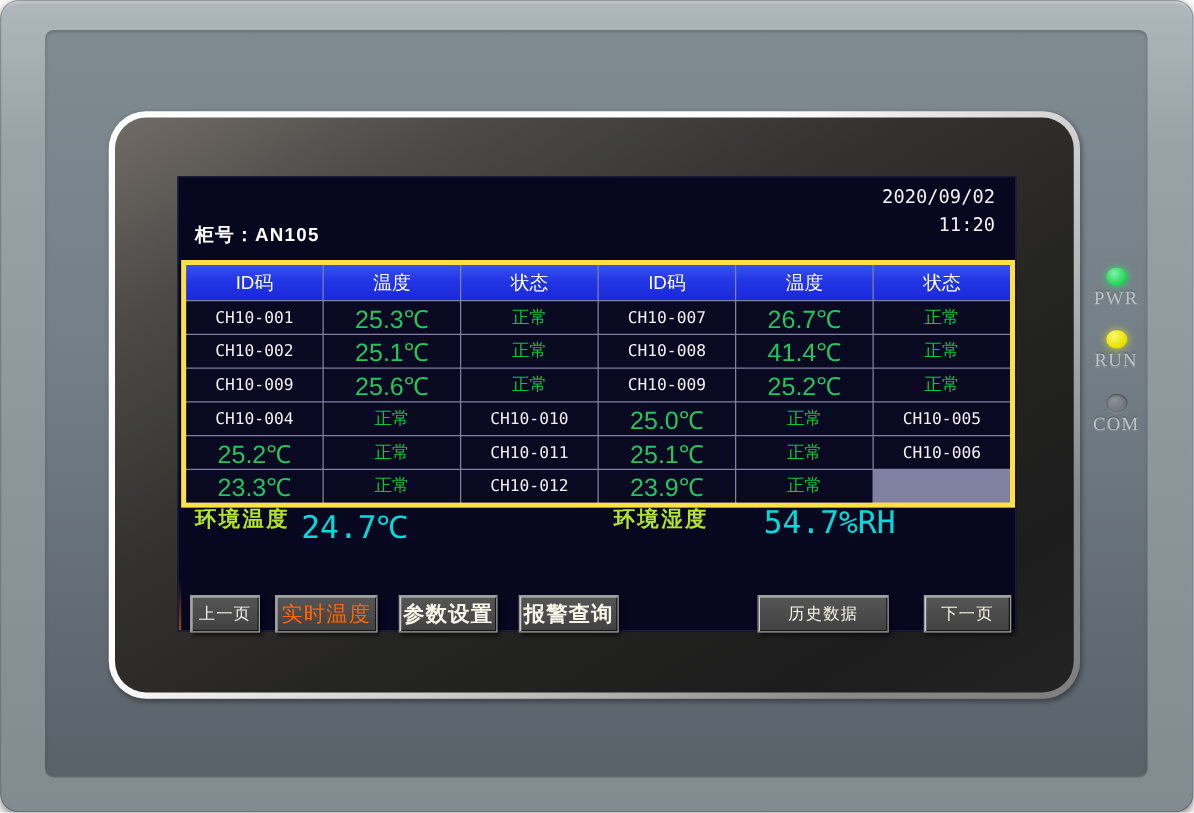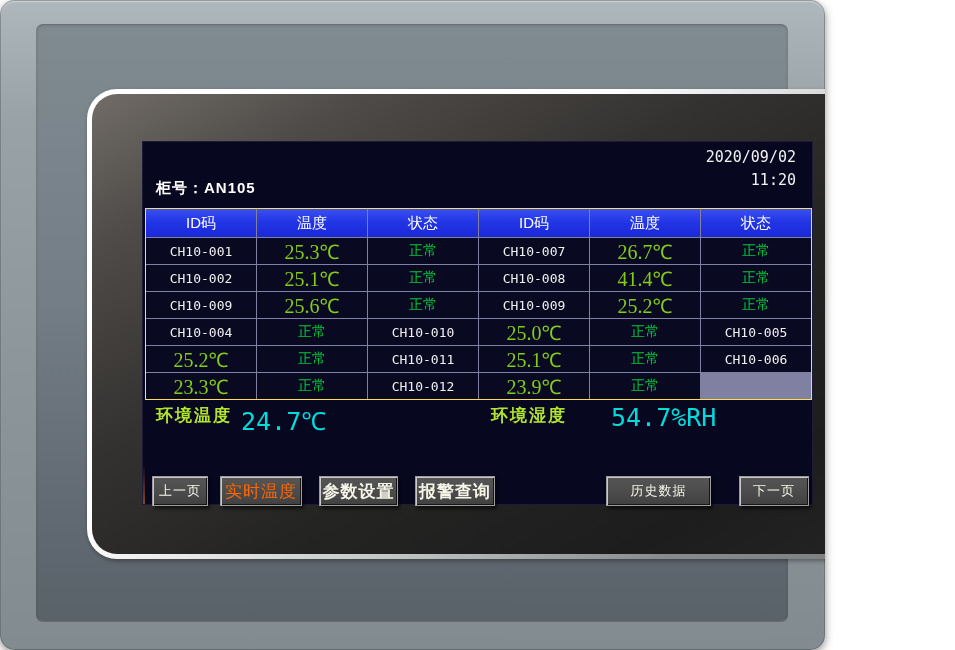--- a/index.html
+++ b/index.html
@@ -2,21 +2,21 @@
 <html><head>
 <meta charset="utf-8">
 <style>
   * { box-sizing: border-box; margin: 0; padding: 0; }
   body {
     background: #ffffff;
     font-family: "Liberation Sans", sans-serif;
     width: 955px; height: 650px; overflow: hidden;
   }
   .device {
-    position: relative; width: 825px; height: 650px;
+    position: relative; width: 955px; height: 650px;
     border-radius: 15px;
     background: linear-gradient(180deg, #aeb7bb 0%, #99a2a7 18%, #8d969b 55%, #828b90 100%);
     box-shadow: inset 0 0 0 1px rgba(40,48,52,.35), inset 0 2px 2px rgba(255,255,255,.45), 0 3px 8px rgba(0,0,0,.45);
     overflow: hidden;
   }
   
   .face {
     position: absolute; left: 36px; top: 24px; right: 37px; bottom: 28px;
     border-radius: 7px;
     background: linear-gradient(180deg, #808a91 0%, #747e86 45%, #626b73 80%, #596169 100%);
@@ -56,32 +56,32 @@
     font-size: 15px; font-weight: bold; color: #ffffff; letter-spacing: 1px;
   }
   
   .tbl {
     position: absolute; left: 2px; top: 66px; width: 667px;
     display: grid;
     grid-template-columns: repeat(6, 1fr);
     grid-template-rows: 28px repeat(6, 26px);
     gap: 1px;
     background: #8080a2;
-    border: 1px solid #fde047;
+    border: 4px solid #fde047;
   }
   .cell {
     display: flex; align-items: center; justify-content: center;
     background: #090922; overflow: hidden; white-space: nowrap;
   }
   .cell.hc {
     background: linear-gradient(180deg, #3a50f0 0%, #2236e6 45%, #1a28d8 100%);
     color: #ffffff; font-size: 15px;
   }
   .cell.id     { color: #f0f0f0; font-family: "DejaVu Sans Mono", monospace; font-size: 13px; }
-  .cell.temp   { color: #84cc16; font-family: Liberation Serif, serif; font-size: 20px; }
+  .cell.temp   { color: #22c55e; font-family: Liberation Sans, sans-serif; font-size: 20px; }
   .cell.status { color: #00c83c; font-size: 14px; }
   
   .env-label {
     position: absolute; top: 262px; font-size: 17px; font-weight: bold; color: #b2e42c; letter-spacing: 2px;
   }
   .env-value {
     position: absolute; top: 261px; font-size: 25px; color: #00dcdc;
     font-family: "DejaVu Sans Mono", monospace;
   }
   .env-temp-label { left: 13px; }

